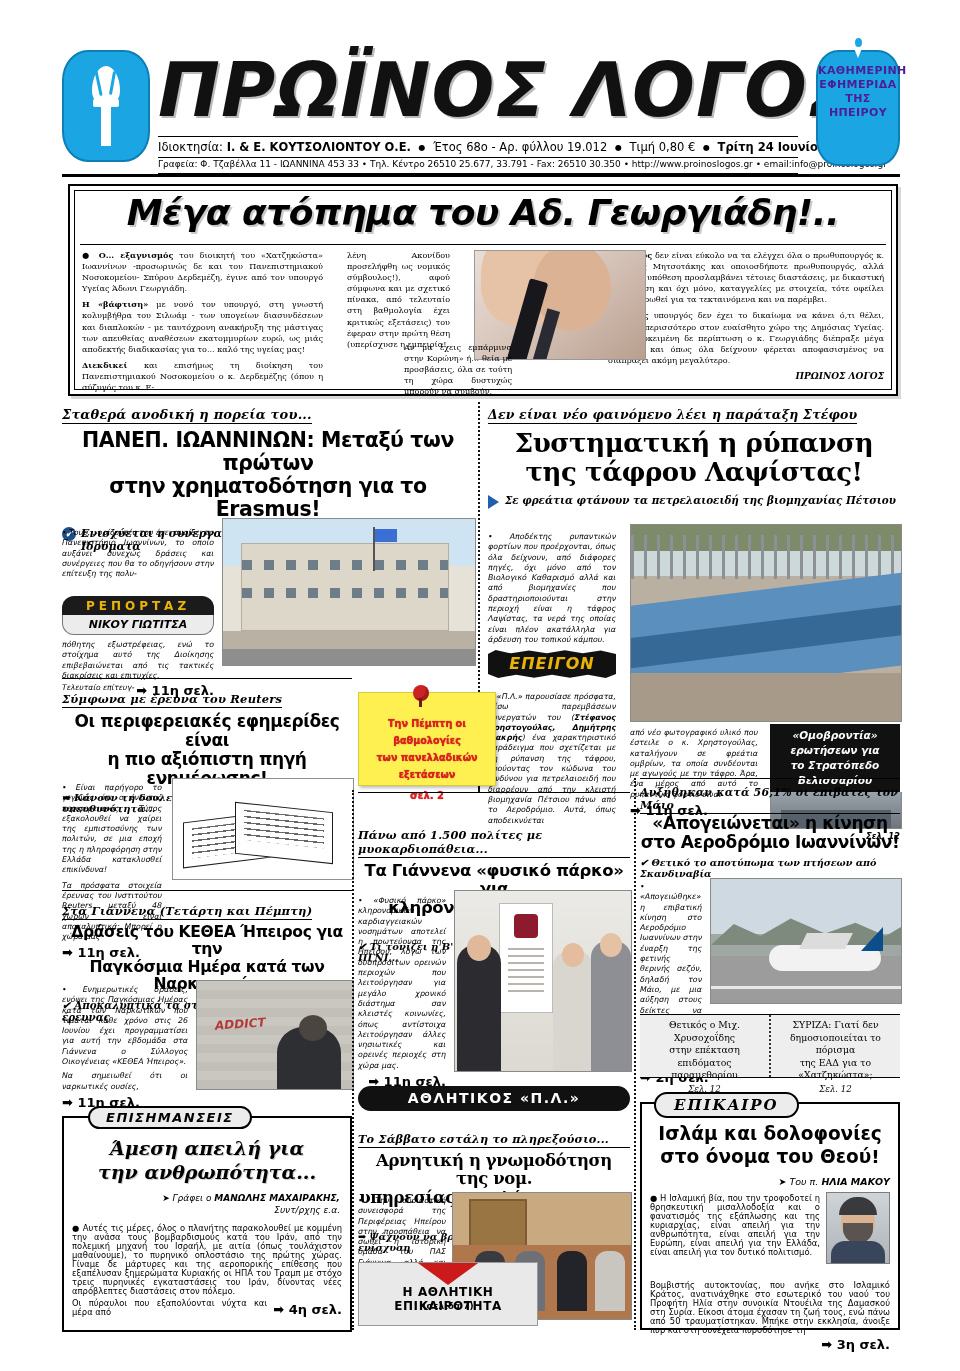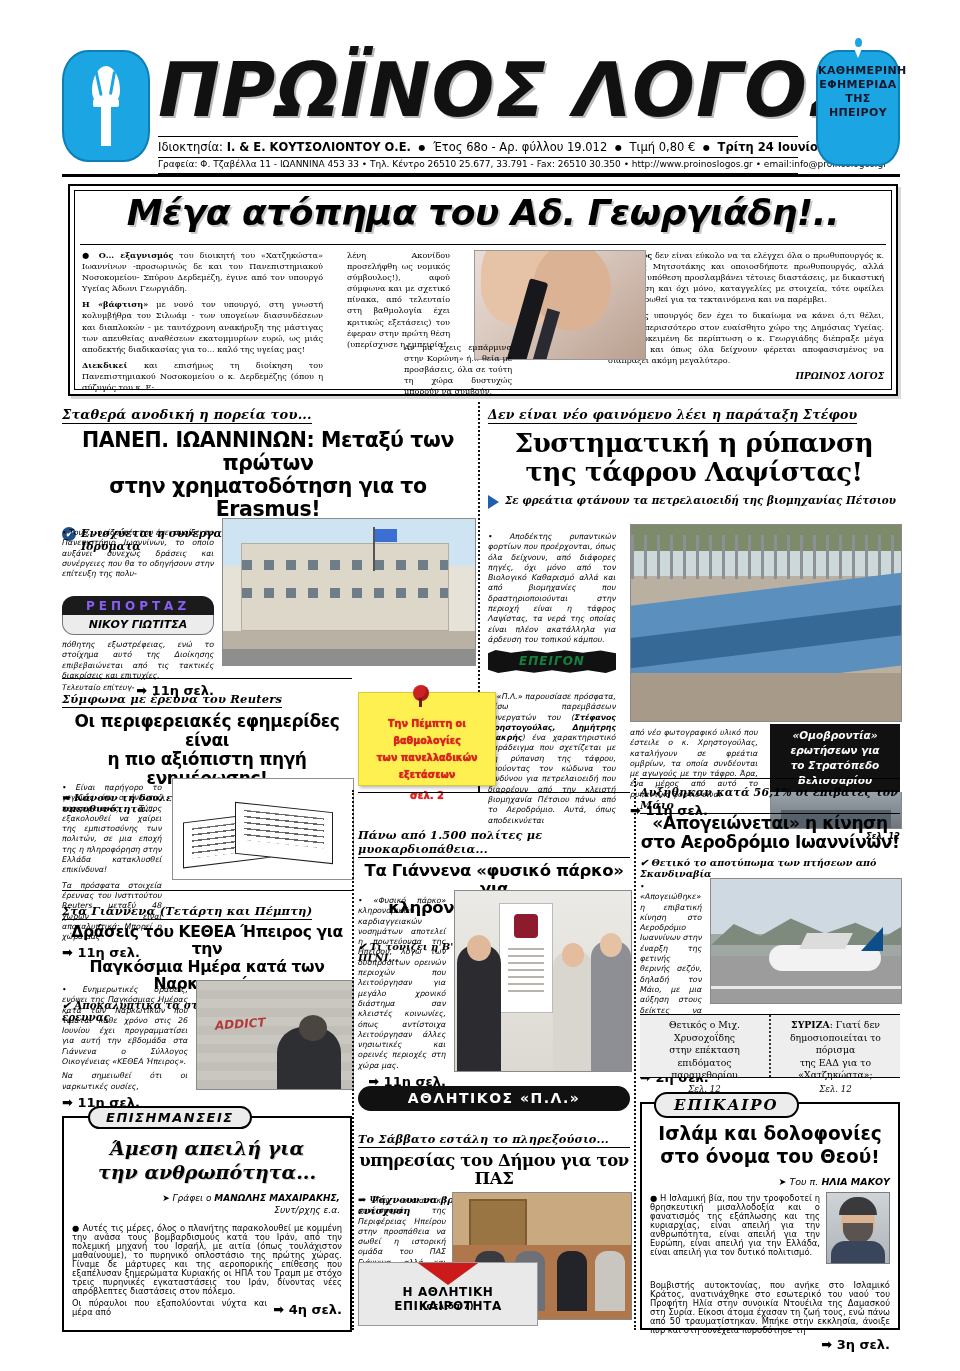--- a/index.html
+++ b/index.html
@@ -45,21 +45,21 @@
     font-family:"DejaVu Sans","Liberation Sans",sans-serif;
     font-weight:bold;font-style:italic;
     font-size:74px;line-height:84px;letter-spacing:1px;
     color:#111;
     text-shadow:2px 2px 0 #bbb;
     white-space:nowrap;
   }
   .pen-badge{
     position:absolute;right:0;top:2px;width:80px;height:112px;
     background:#1ba5e3;border:2px solid #0d7fb5;border-radius:22px/26px;
-    color:#0f172a;text-align:center;
+    color:#4c1d95;text-align:center;
   }
   .pen-glyph{margin-top:6px;height:50px;position:relative;}
   .pen-glyph .nib{
     width:0;height:0;margin:0 auto;
     border-left:9px solid transparent;border-right:9px solid transparent;
     border-top:22px solid #fff;
   }
   .pen-glyph .body{
     width:18px;height:22px;margin:-44px auto 0;background:#fff;border-radius:9px 9px 0 0;
   }
@@ -184,21 +184,21 @@
   }
   .ub-ground{position:absolute;left:0;bottom:0;width:100%;height:34px;background:#b9b2a4;}
   .ub-road{position:absolute;left:0;bottom:0;width:100%;height:16px;background:#8e8e8e;}
   .ub-flag{position:absolute;left:150px;top:8px;width:2px;height:44px;background:#555;}
   .ub-flag:after{content:"";position:absolute;left:2px;top:2px;width:22px;height:13px;background:#3b6fd4;}
 
   .rep-badge{
     position:absolute;left:62px;top:596px;width:152px;
   }
   .rep-top{
-    background:#1b1b1b;color:#8b5cf6;text-align:center;font-weight:bold;font-size:12px;
+    background:#1b1b1b;color:#eab308;text-align:center;font-weight:bold;font-size:12px;
     letter-spacing:4px;border-radius:12px 12px 0 0;padding:3px 0 2px;
   }
   .rep-bot{
     background:#ececec;border:1px solid #777;border-top:none;border-radius:0 0 12px 12px;
     text-align:center;font-style:italic;font-weight:bold;font-size:11px;padding:3px 0 3px;
   }
 
   .sec-reuters{position:absolute;left:62px;top:688px;width:290px;}
   .sec-reuters .kicker{font-size:11.5px;}
   .sec-reuters .h1{font-size:17px;margin-top:4px;}
@@ -268,22 +268,22 @@
     background:repeating-linear-gradient(90deg,#8b9195 0 3px,transparent 3px 13px);}
   .pp-ditch{position:absolute;left:-10px;top:64px;width:300px;height:92px;background:#5b8fbe;
     transform:rotate(-7deg);border-radius:6px;}
   .pp-ditch2{position:absolute;left:-10px;top:96px;width:300px;height:30px;background:#2e5f8c;
     transform:rotate(-7deg);opacity:.8;}
   .pp-bank{position:absolute;left:0;bottom:0;width:100%;height:48px;background:#a79a88;}
   .pp-green{position:absolute;left:0;top:0;width:100%;height:26px;background:#7d8b6b;}
 
   .epeigon-wrap{position:absolute;left:488px;top:650px;width:128px;}
   .epeigon{
-    background:#111;color:#15803d;text-align:center;font-weight:bold;font-style:italic;
-    font-size:12px;letter-spacing:1px;padding:4px 0 5px;
+    background:#111;color:#eab308;text-align:center;font-weight:bold;font-style:italic;
+    font-size:16px;letter-spacing:1px;padding:4px 0 5px;
     clip-path:polygon(0 14%,6% 0,18% 12%,32% 2%,46% 12%,60% 1%,74% 12%,88% 2%,100% 14%,
                       100% 86%,92% 100%,78% 88%,64% 99%,50% 88%,36% 99%,22% 88%,8% 100%,0 86%);
   }
   .poll-body2{position:absolute;left:488px;top:692px;width:128px;}
   .poll-body3{position:absolute;left:630px;top:728px;width:128px;}
 
   .velis-box{position:absolute;left:770px;top:724px;width:130px;}
   .velis-h{
     background:#111;color:#fff;font-weight:bold;font-size:10.5px;text-align:center;
     line-height:15px;padding:4px 3px;font-style:italic;
@@ -389,21 +389,21 @@
 
   
   .twoboxes{
     position:absolute;left:640px;top:1014px;width:260px;height:62px;background:#eeeeee;
     border-top:1.4px solid #000;border-bottom:1.4px solid #000;display:flex;
   }
   .tb{flex:1;text-align:center;font-family:"DejaVu Serif","Liberation Serif",serif;
     font-size:9.3px;line-height:12.6px;padding:4px 5px;}
   .tb .sel{font-style:italic;font-size:8.6px;margin-top:1px;}
   .tb-div{width:0;border-left:2px dotted #333;}
-  .tb b{font-weight:bold;}
+  .tb b{font-weight:normal;}
 
   
   .sec-epik{position:absolute;left:640px;top:1092px;width:260px;height:238px;}
   .epik-box{position:absolute;left:0;top:10px;width:256px;height:224px;border:2px solid #000;}
   .epik-tab{
     position:absolute;left:14px;top:0;background:#ececec;border:2px solid #000;border-radius:14px;
     padding:2px 18px;font-weight:bold;font-style:italic;font-size:15px;letter-spacing:2px;
     font-family:"DejaVu Serif","Liberation Serif",serif;
   }
   .epik-h{
@@ -692,20 +692,21 @@
     <div class="ci-p2"></div>
       <div class="ci-p2h"></div>
     <div class="ci-p3"></div>
       <div class="ci-p3h"></div>
   </div>
 
   <div class="sports-badge">ΑΘΛΗΤΙΚΟΣ «Π.Λ.»</div>
   <div class="sec-pas">
     <div class="kicker" style="margin-top:20px;display:block;">Το Σάββατο εστάλη το πληρεξούσιο...</div>
     <div class="headline h1">
+      <div>Αρνητική η γνωμοδότηση της νομ.</div>
       <div>υπηρεσίας του Δήμου για τον ΠΑΣ</div>
     </div>
     <div class="sub subline">➡ Ψάχνουν να βρουν τρόπους για οικονομική ενίσχυση</div>
   </div>
   <div class="pas-body">
     <div class="body-just">• Την ουσιαστική συνεισφορά της Περιφέρειας Ηπείρου στην προσπάθεια να σωθεί η ιστορική ομάδα του ΠΑΣ Γιάννινα, αλλά και την</div>
     <div class="jump" style="margin-top:3px;text-align:right;">➡ <span>12η σελ.</span></div>
   </div>
   <div class="pas-img">
     <div class="pi-wall"></div>

